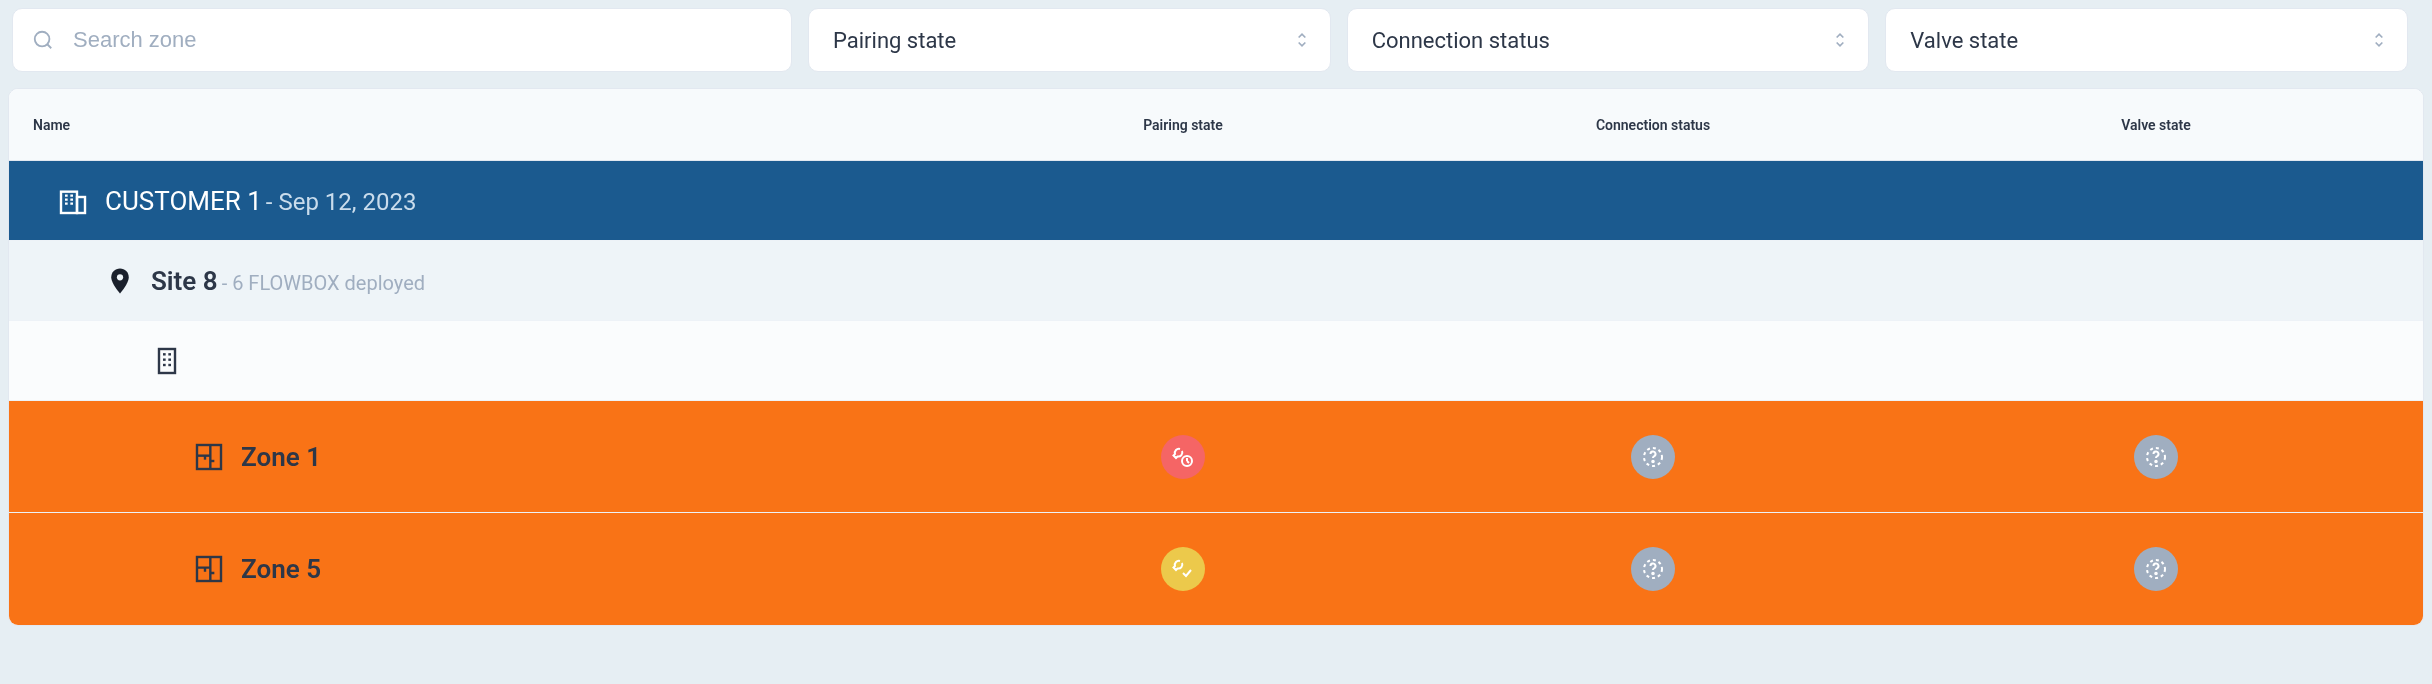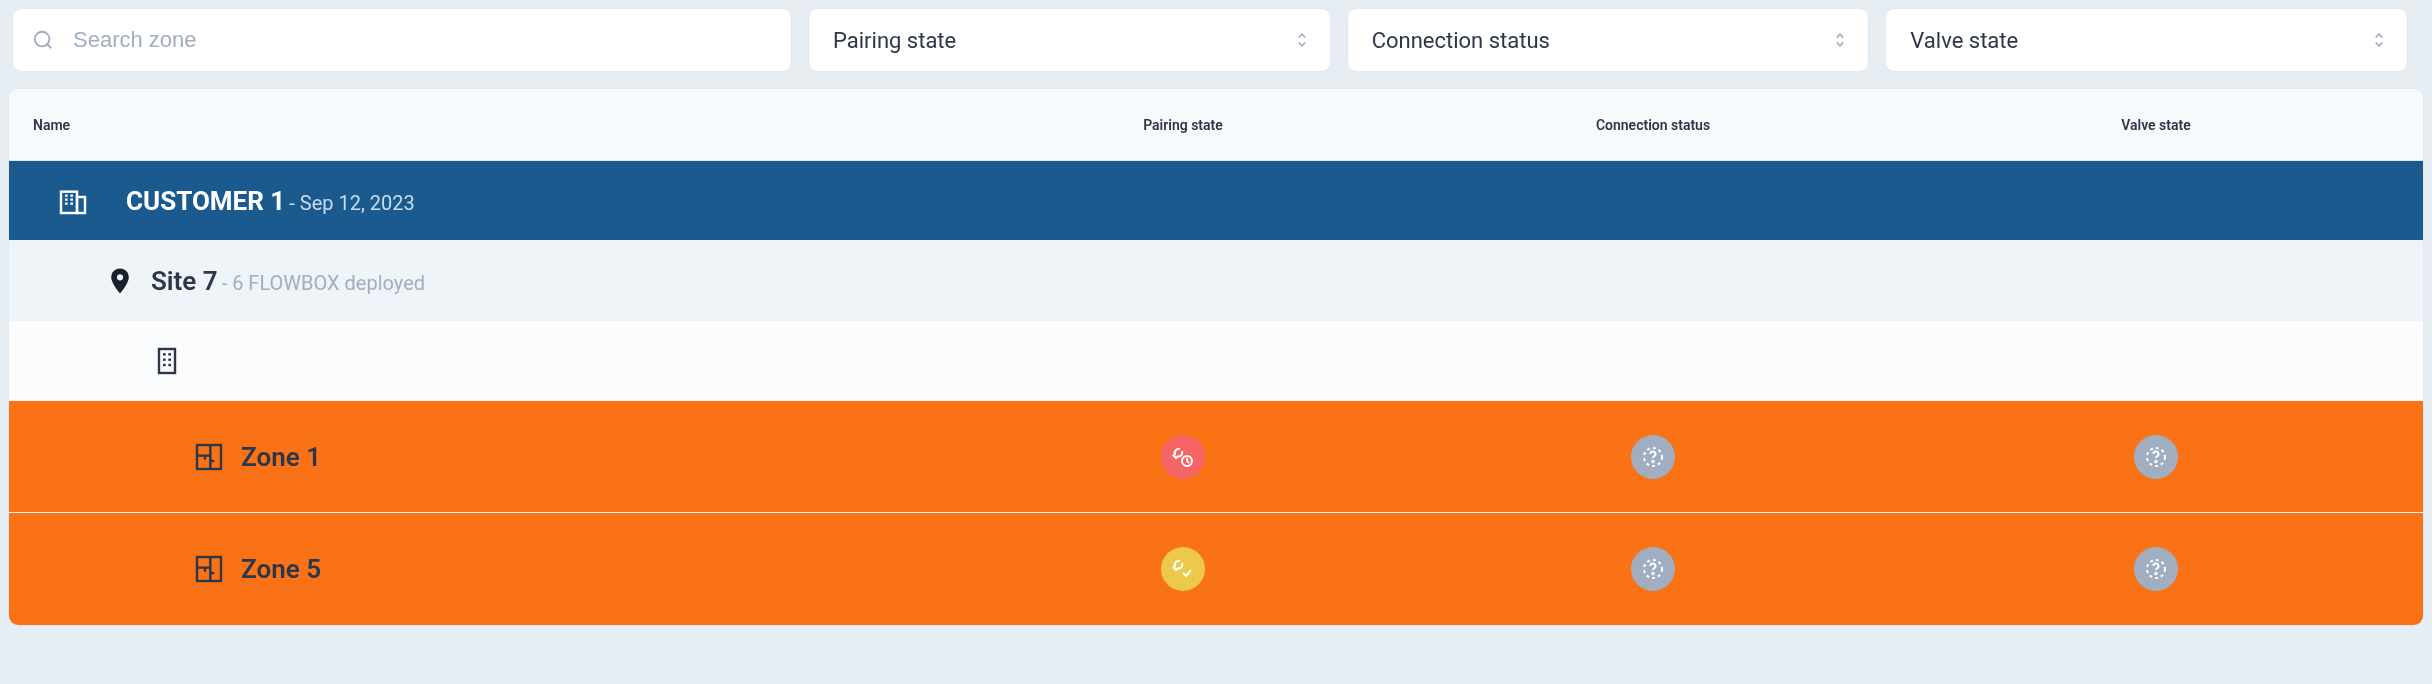--- a/index.html
+++ b/index.html
@@ -151,32 +151,31 @@
     .row-building .node-icon, .row-zone .node-icon {
       color: #2d3748;
     }
     .primary-label {
       font-size: 26px;
       font-weight: 600;
     }
     .row-customer .primary-label {
       color: #fff;
       font-size: 26px;
-      font-weight: 700;
-      margin-left: 21px;
+      font-weight: 400;
     }
     .secondary-label {
       font-size: 20px;
       color: #a0aec0;
       font-weight: 400;
       margin-left: 4px;
     }
     .row-customer .secondary-label {
       color: #c9dcec;
-      font-size: 20px;
+      font-size: 24px;
       font-weight: 400;
     }
     .status-cell {
       display: flex;
       justify-content: center;
       align-items: center;
     }
     .status-badge {
       width: 44px;
       height: 44px;
@@ -260,21 +259,21 @@
     </div>
   </div>
 
   <div class="row row-site">
     <div class="name-cell">
       <svg class="node-icon" viewBox="0 0 24 24" fill="currentColor">
         <path d="M12 2C8 2 5 5 5 9c0 5 7 13 7 13s7-8 7-13c0-4-3-7-7-7z"></path>
         <circle cx="12" cy="9" r="2.5" fill="#eef4f8"></circle>
       </svg>
       <div class="label-wrap">
-        <span class="primary-label">Site 7</span>
+        <span class="primary-label">Site 8</span>
         <span class="secondary-label"><span>- </span><span>6 FLOWBOX deployed</span></span>
       </div>
     </div>
   </div>
 
   <div class="row row-building">
     <div class="name-cell">
       <svg class="node-icon" viewBox="0 0 24 24" fill="none" stroke="currentColor" stroke-width="1.8">
         <rect x="6" y="3" width="12" height="18"></rect>
         <line x1="9" y1="7" x2="11" y2="7"></line>

